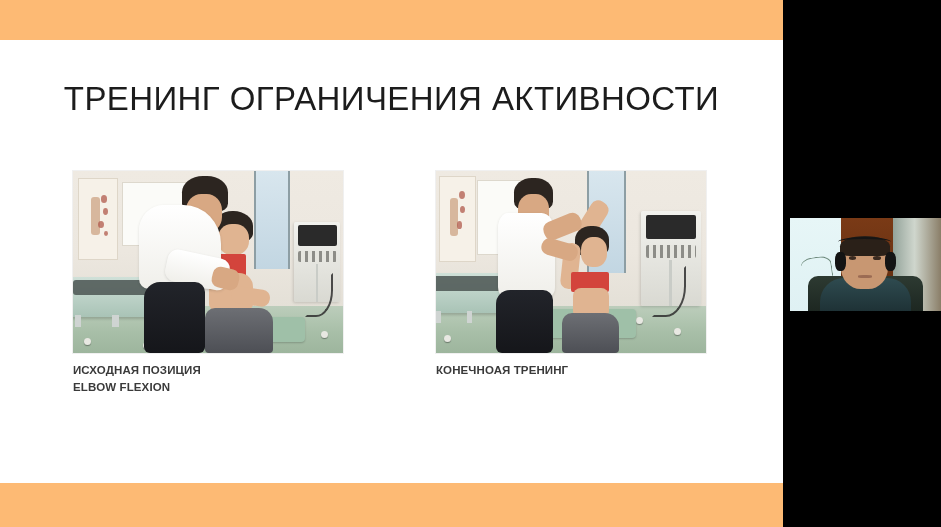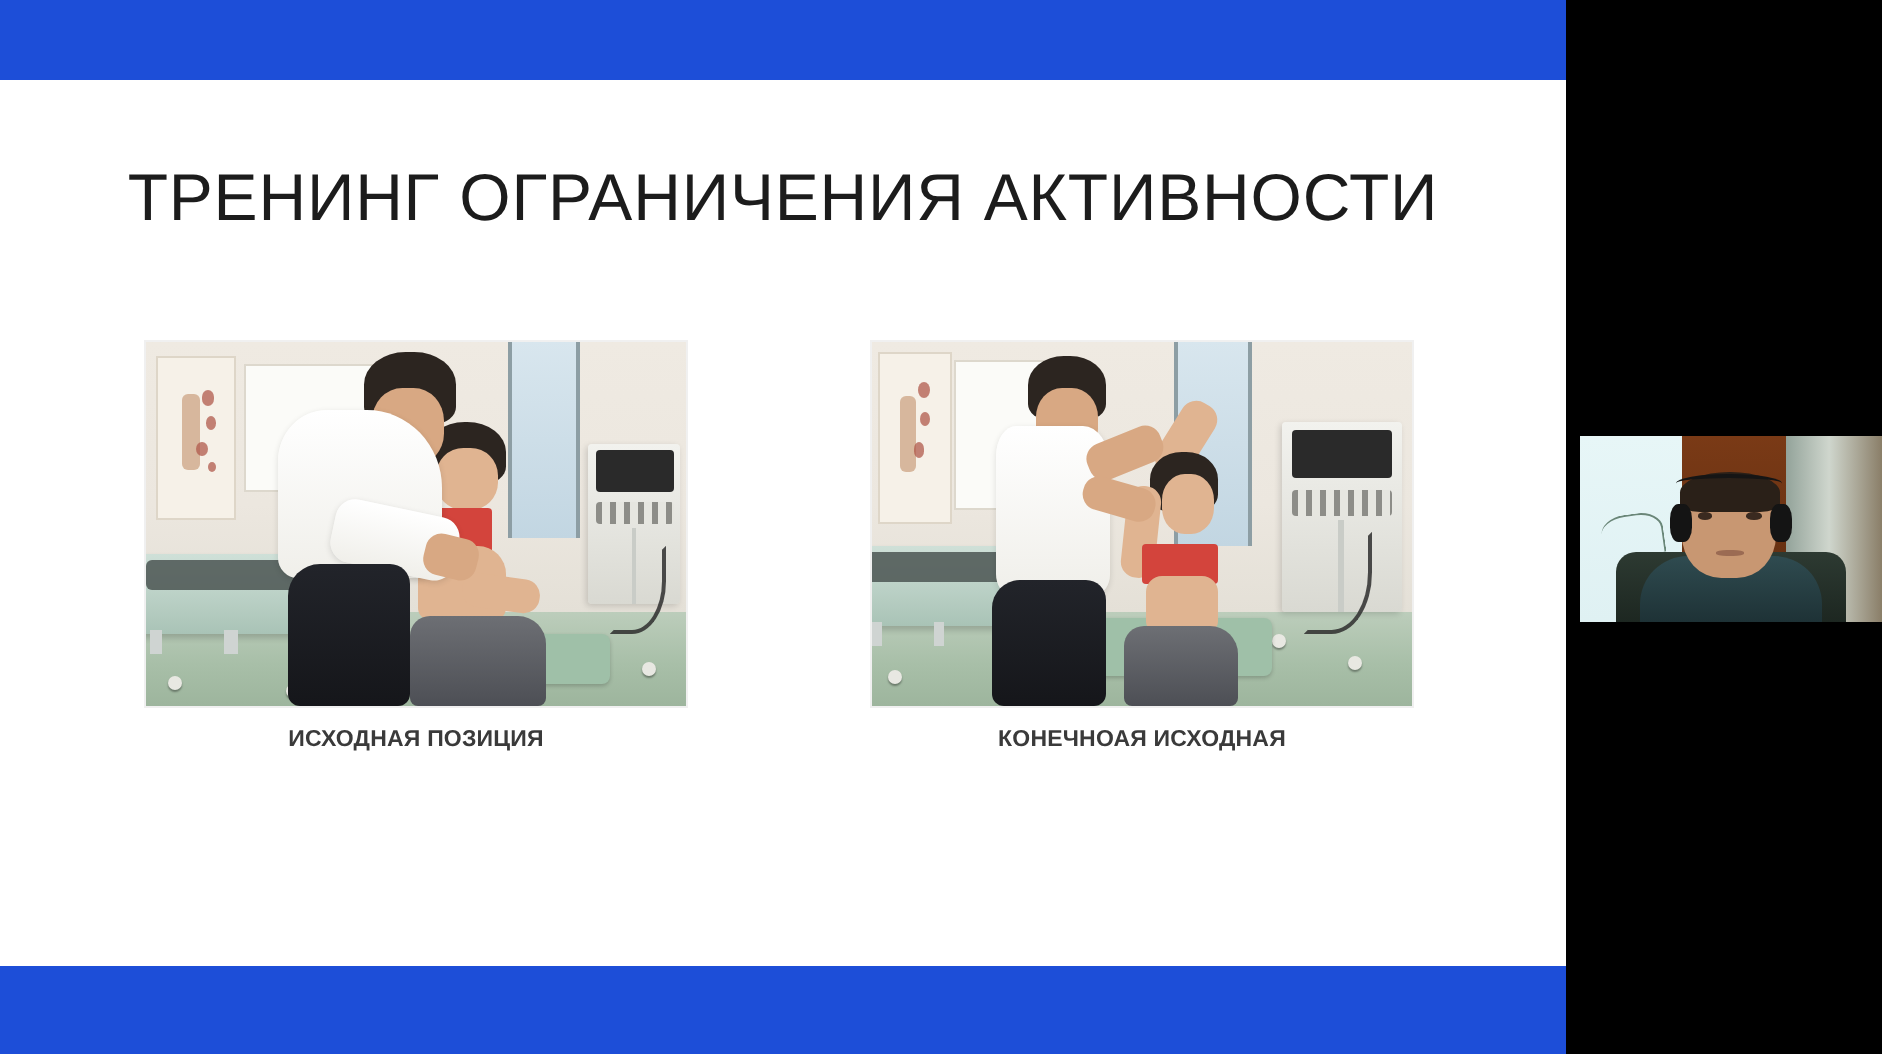--- a/index.html
+++ b/index.html
@@ -11,21 +11,21 @@
     width: 941px;
     height: 527px;
     overflow: hidden;
     font-family: "Liberation Sans", sans-serif;
     position: relative;
   }
 
   #screen {
     position: absolute;
     inset: 0;
-    background: #1d4ed8;
+    background: #fdba74;
     padding-left: 48px;
   }
 
   
   #slide {
     position: absolute;
     left: 0px;
     top: 40px;
     width: 783px;
     height: 443px;
@@ -60,21 +60,21 @@
     position: relative;
     width: 270px;
     height: 182px;
     overflow: hidden;
     background: #e9e6e0;
     box-shadow: 0 0 0 1px rgba(0,0,0,0.06);
   }
 
   .caption {
     margin-top: 9px;
-    text-align: center;
+    text-align: left;
     font-family: "Liberation Sans", sans-serif;
     font-size: 11.5px;
     font-weight: 600;
     line-height: 17px;
     color: #3a3a3a;
     letter-spacing: 0.1px;
   }
   .caption .cap-line { display: block; }
 
   
@@ -406,20 +406,21 @@
             <div class="shirt-white" style="left:6%;top:16%;width:72%;height:48%;border-radius:30% 46% 16% 12%;"></div>
             <div class="shirt-white" style="left:30%;top:44%;width:56%;height:18%;border-radius:10px;transform:rotate(12deg);"></div>
             <div class="skin" style="left:70%;top:52%;width:24%;height:12%;border-radius:8px;transform:rotate(14deg);"></div>
             <div class="pants-dark" style="left:10%;top:60%;width:54%;height:40%;border-radius:16px 10px 6px 6px;"></div>
           </div>
         </div>
       </div>
 
       <div class="caption">
         <span class="cap-line">ИСХОДНАЯ ПОЗИЦИЯ</span>
+        <span class="cap-line">ELBOW FLEXION</span>
       </div>
     </div>
 
     <div class="panel" id="panel-right">
 
       <div class="photo">
         <div class="room">
           <div class="wall"></div>
           <div class="floor"></div>
 
@@ -467,21 +468,21 @@
             <div class="skin" style="left:34%;top:9%;width:32%;height:20%;border-radius:42%;"></div>
             <div class="shirt-white" style="left:14%;top:20%;width:58%;height:48%;border-radius:18% 24% 12% 12%;"></div>
             <div class="skin" style="left:60%;top:22%;width:40%;height:11%;border-radius:8px;transform:rotate(-22deg);"></div>
             <div class="skin" style="left:58%;top:36%;width:38%;height:10%;border-radius:8px;transform:rotate(16deg);"></div>
             <div class="pants-dark" style="left:12%;top:64%;width:58%;height:36%;border-radius:14px 10px 6px 6px;"></div>
           </div>
         </div>
       </div>
 
       <div class="caption">
-        <span class="cap-line">КОНЕЧНОАЯ ИСХОДНАЯ</span>
+        <span class="cap-line">КОНЕЧНОАЯ ТРЕНИНГ</span>
       </div>
     </div>
 
   </div>
 
   <div id="webcam-tile">
     <div id="webcam-video">
       <div class="cam-bg-left"></div>
       <div class="cam-bg-mid"></div>
       <div class="cam-bg-right"></div>

